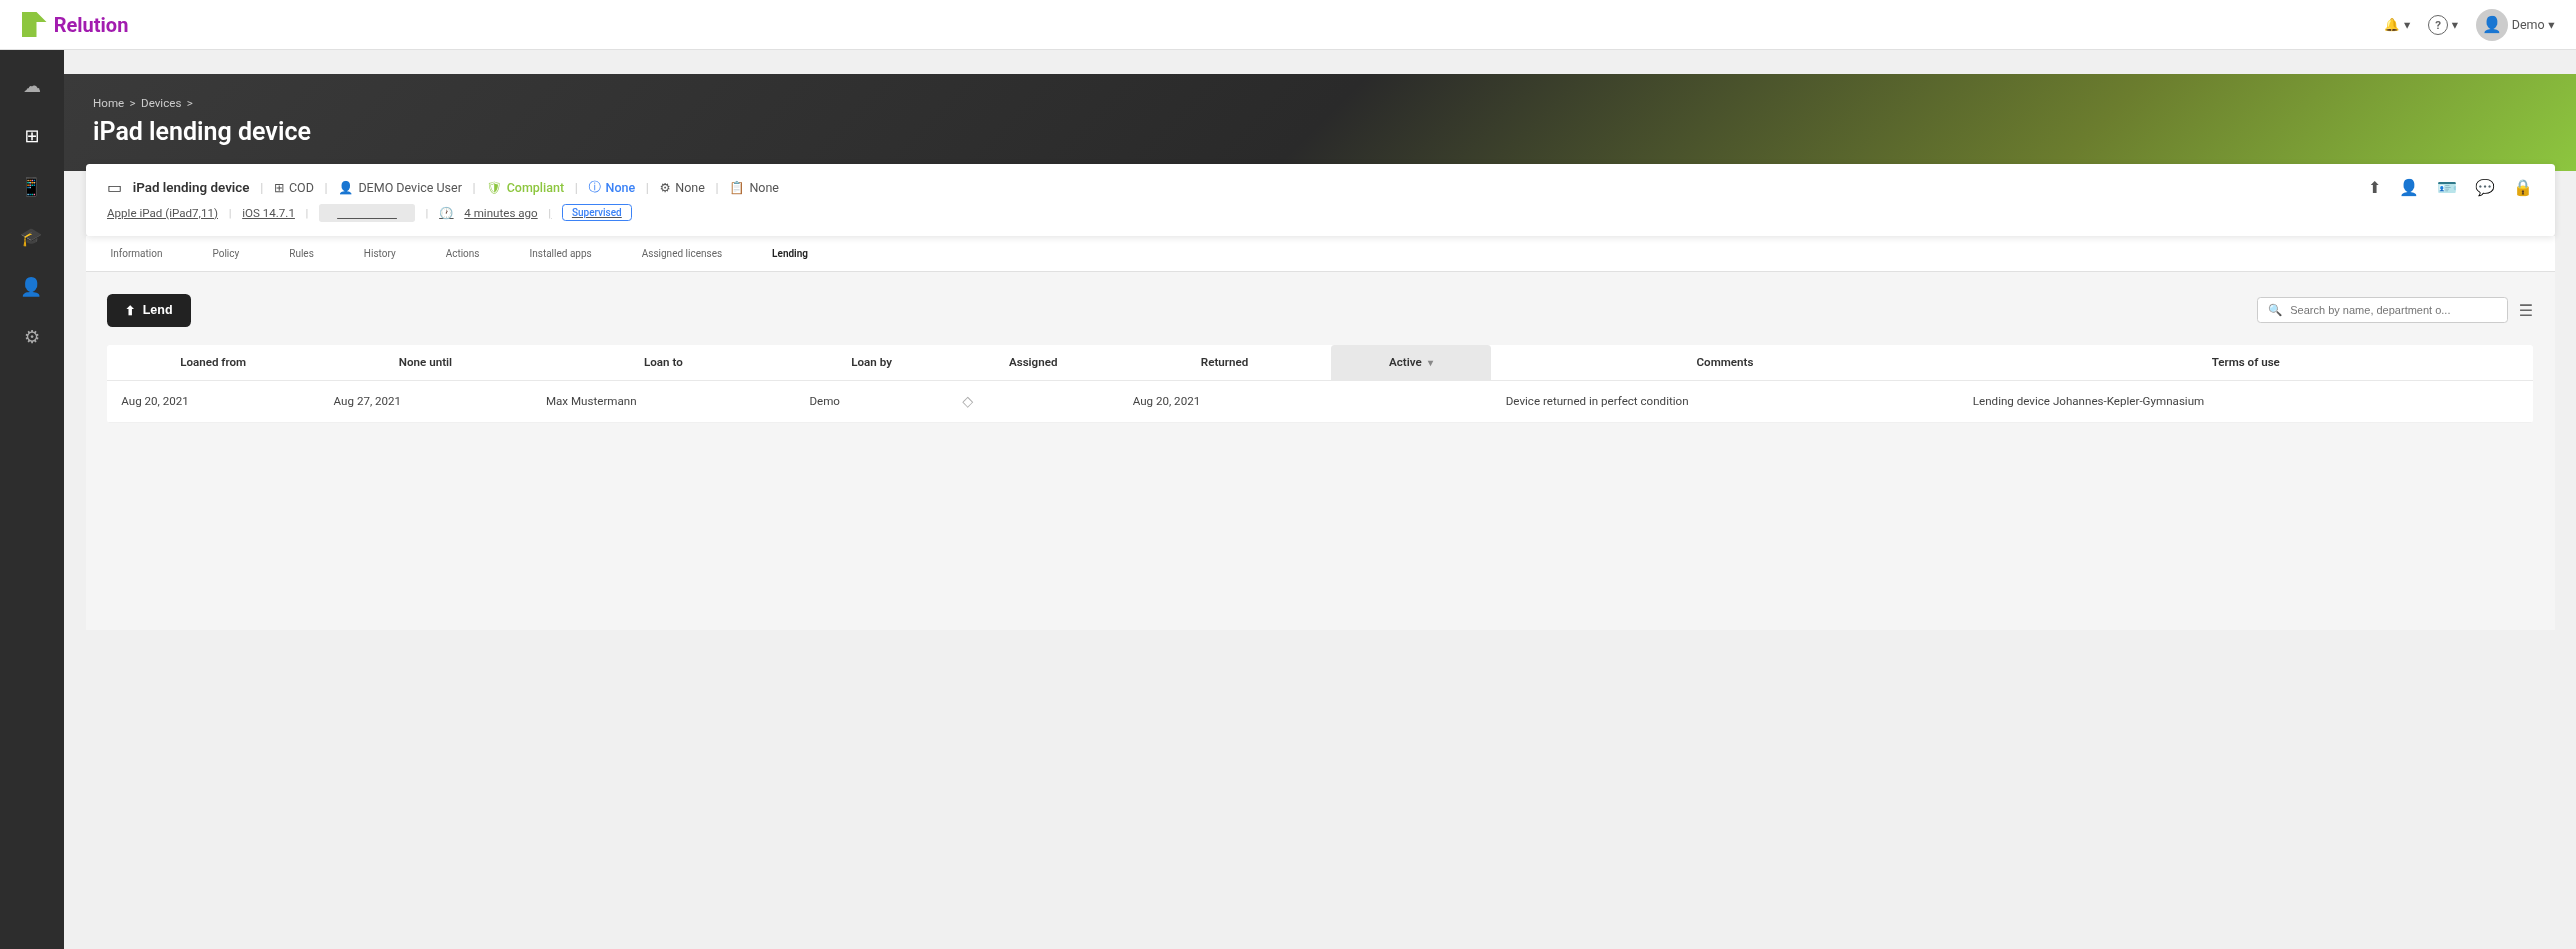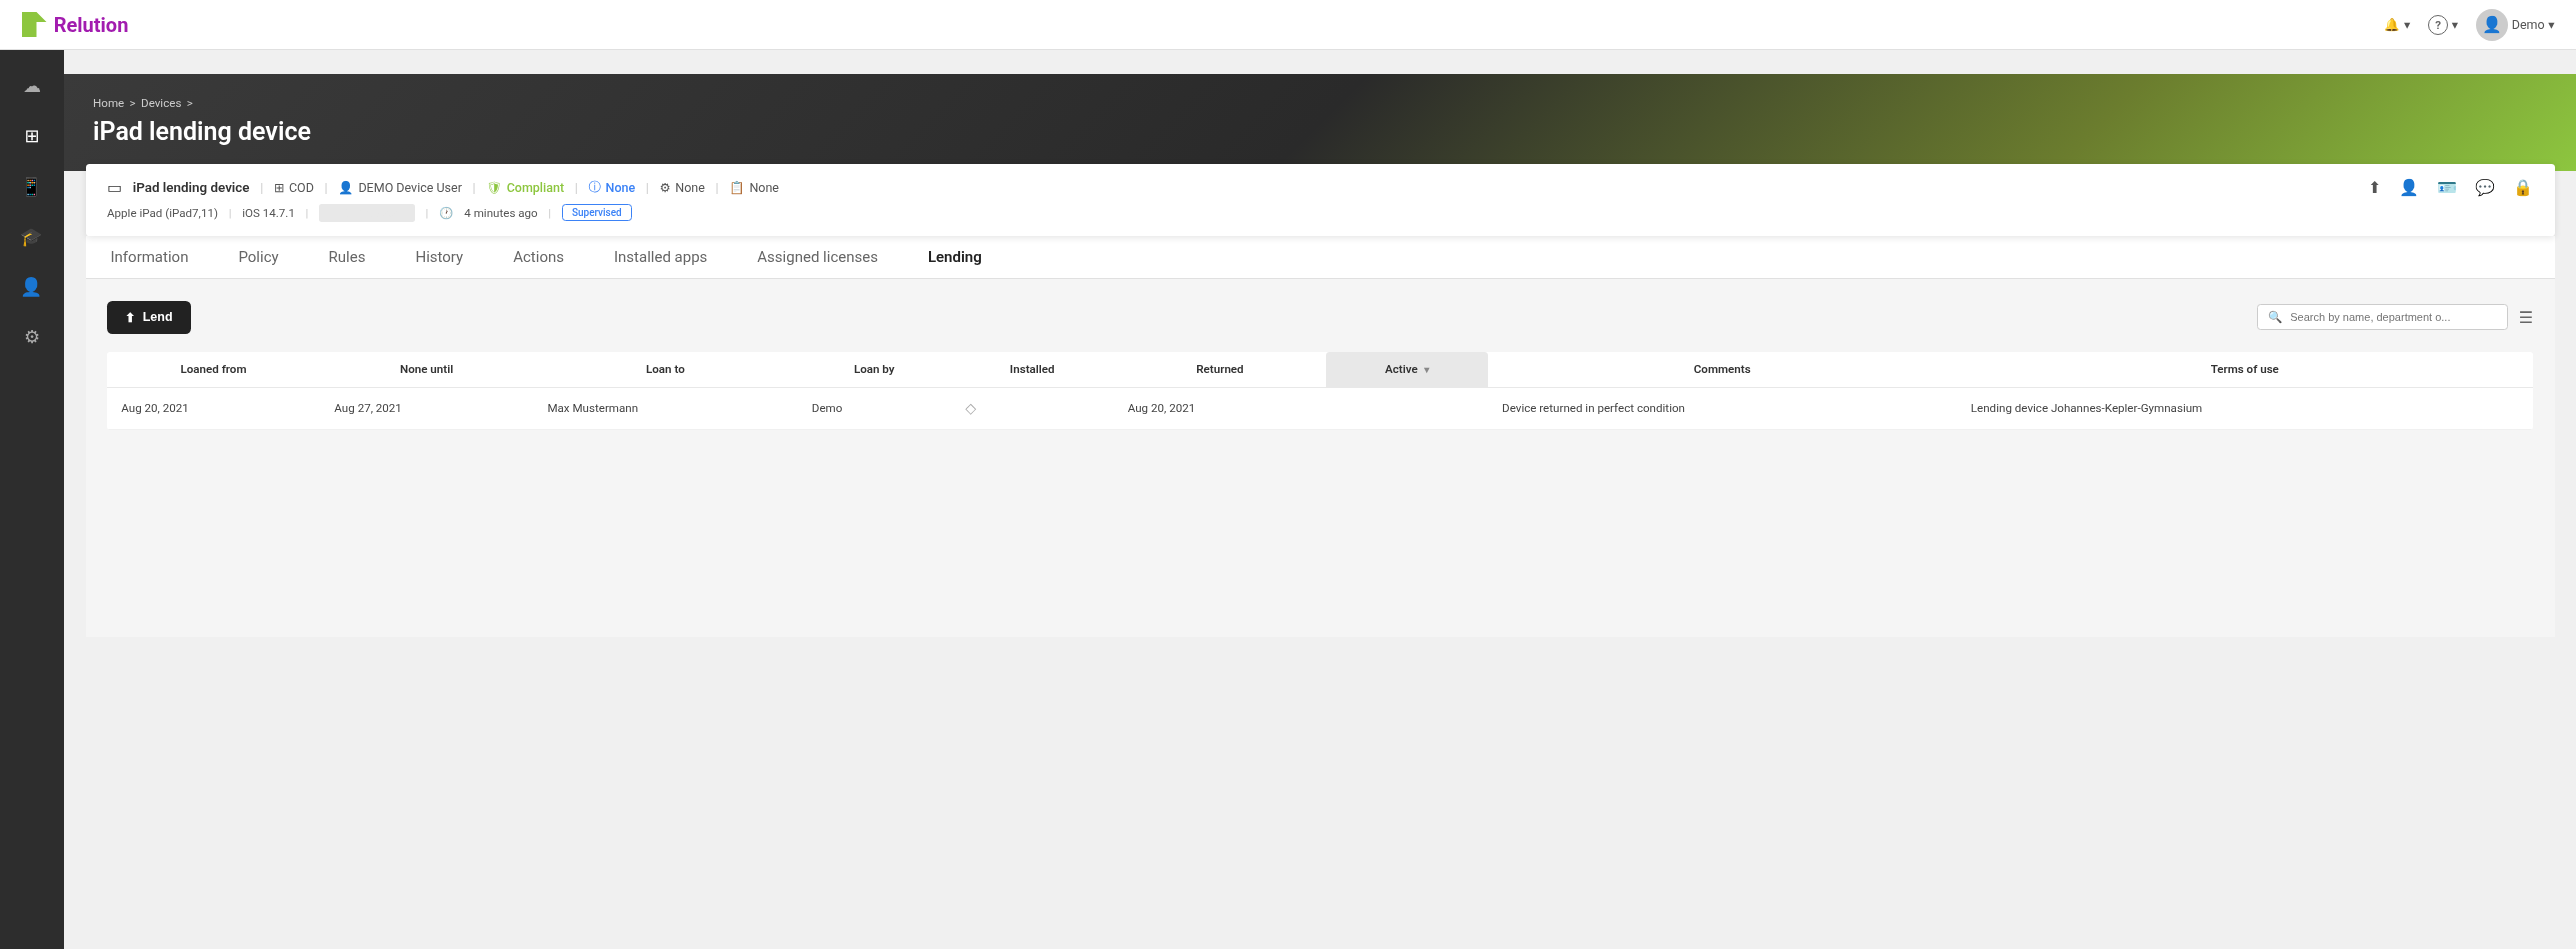--- a/index.html
+++ b/index.html
@@ -137,20 +137,21 @@
       padding: 1.8px 9px;
       font-size: 10px;
       font-weight: 500;
     }
     .device-meta-row {
       display: flex;
       align-items: center;
       gap: 10.7px;
       color: #555;
       font-size: 11.6px;
+      text-decoration: underline;
     }
     .device-meta-row .sep { color: #ccc; }
     .ip-mask {
       background: #e8e8e8;
       border-radius: 2.7px;
       padding: 1.8px 18px;
       color: #e8e8e8;
       font-size: 11.6px;
       user-select: none;
     }
@@ -169,21 +170,21 @@
       margin: 0 21.5px;
       border-bottom: 1.8px solid #e0e0e0;
       display: flex;
       overflow-x: auto;
     }
     .tab-item {
       padding: 12.5px 25px;
       color: #666;
       cursor: pointer;
       white-space: nowrap;
-      font-size: 15px;
+      font-size: 10px;
       border-bottom: 1.8px solid transparent;
       margin-bottom: -1.8px;
     }
     .tab-item.active {
       color: #222;
       font-weight: 600;
       border-bottom: 1.8px solid #222;
     }
 
     
@@ -442,21 +443,21 @@
           <th>
             <span>None until</span>
           </th>
           <th>
             <span>Loan to</span>
           </th>
           <th>
             <span>Loan by</span>
           </th>
           <th>
-            <span>Installed</span>
+            <span>Assigned</span>
           </th>
           <th>
             <span>Returned</span>
           </th>
           <th class="th-active" style="cursor:pointer;">
             <span>Active</span>
             <span class="sort-icon">▾</span>
           </th>
           <th>
             <span>Comments</span>

